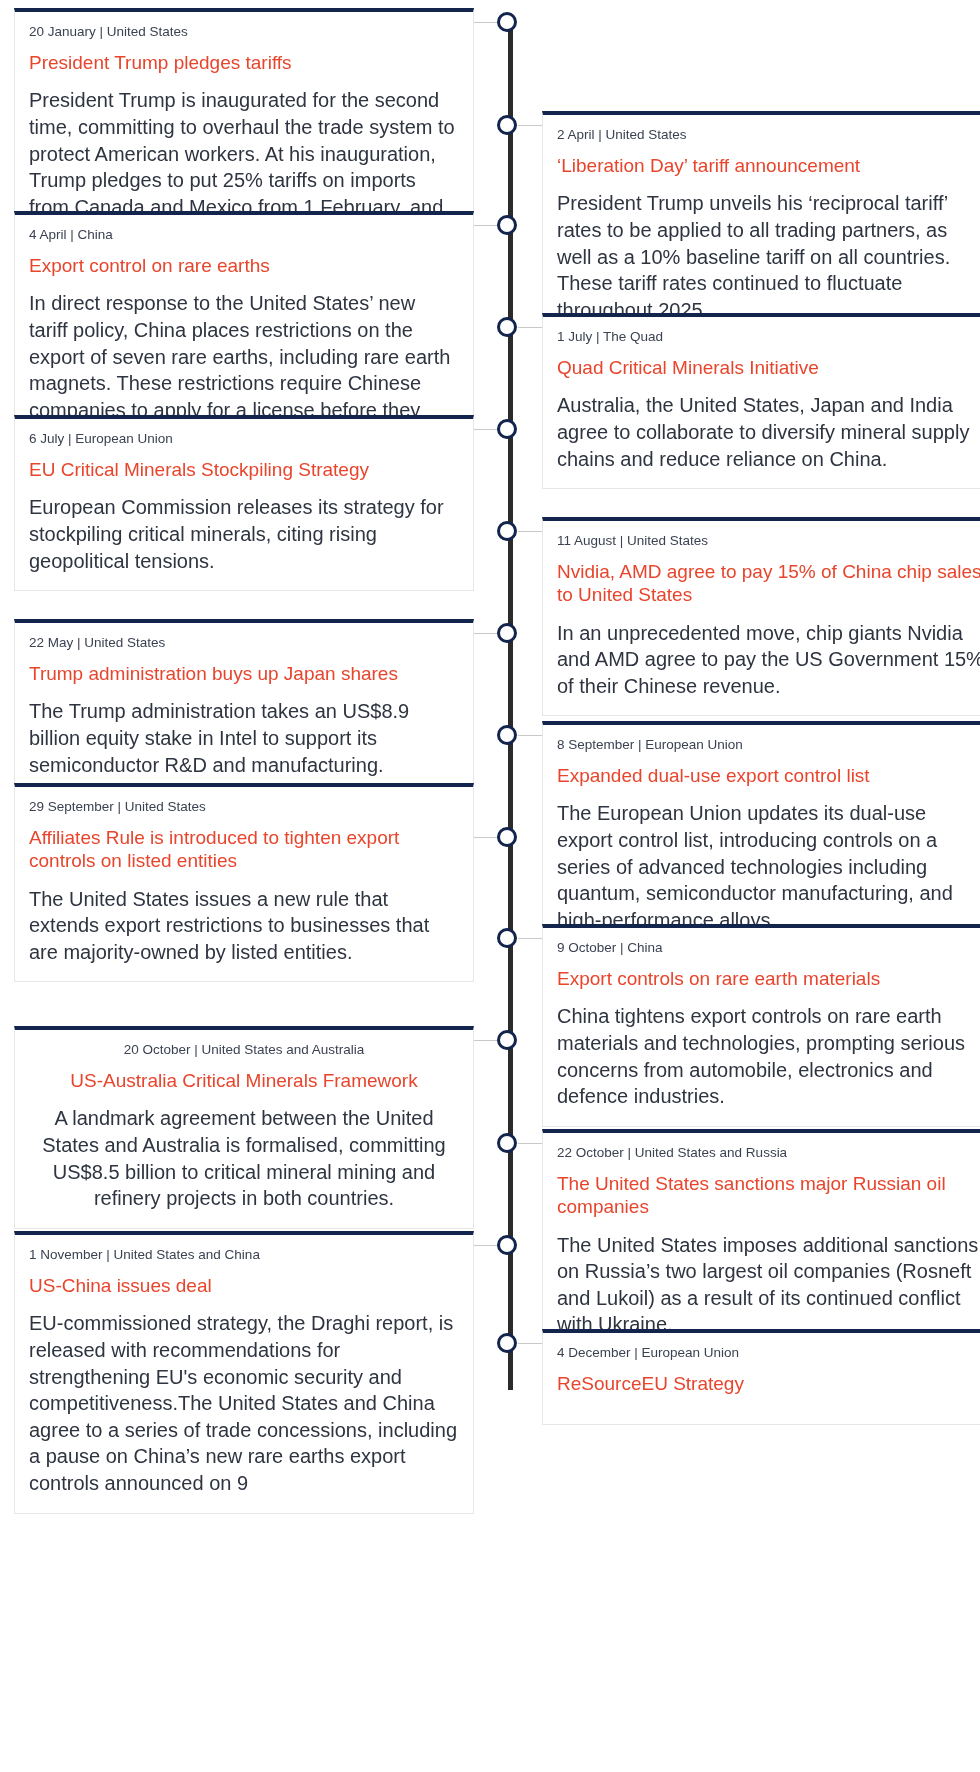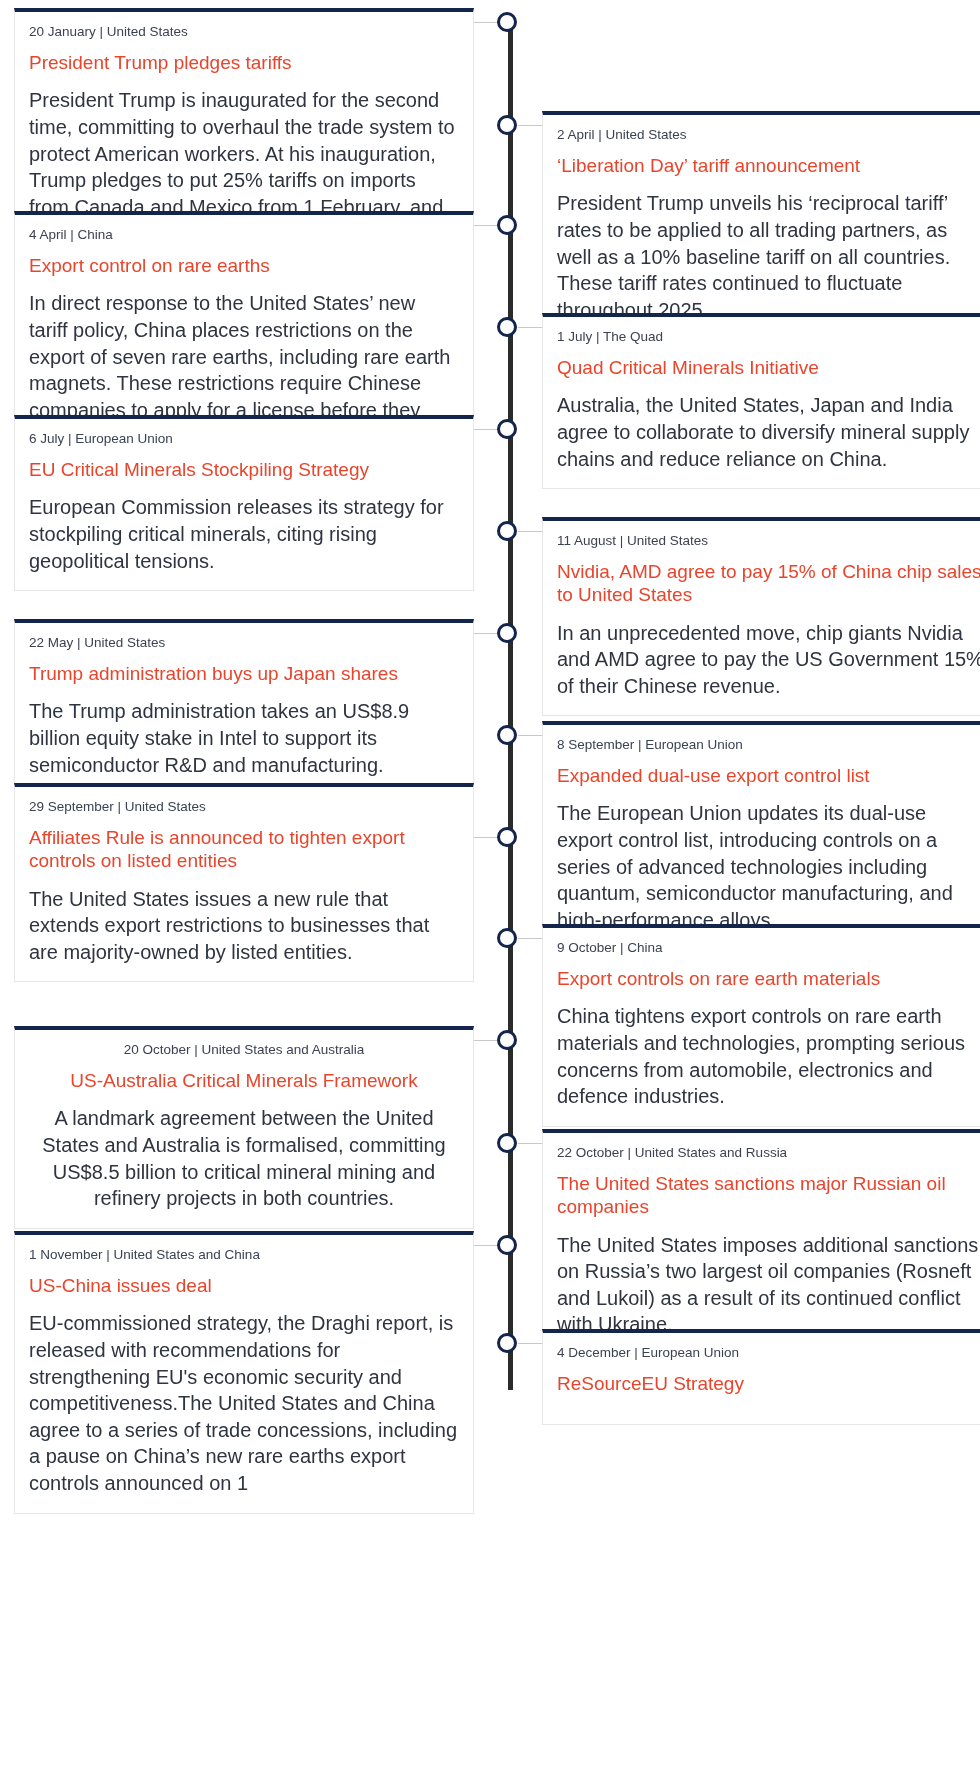--- a/index.html
+++ b/index.html
@@ -180,21 +180,21 @@
       <h2 class="title">Expanded dual-use export control list</h2>
       <p class="body">The European Union updates its dual-use export control list, introducing controls on a series of advanced technologies including quantum, semiconductor manufacturing, and high-performance alloys.</p>
     </div>
   </div>
 
   <div class="row" style="top:0px;">
     <div class="connector to-left" style="top:837px;"></div>
     <div class="node" style="top:827px;"></div>
     <div class="card left" style="top:783px;">
       <p class="meta">29 September | United States</p>
-      <h2 class="title">Affiliates Rule is announced to tighten export controls on listed entities</h2>
+      <h2 class="title">Affiliates Rule is introduced to tighten export controls on listed entities</h2>
       <p class="body">The United States issues a new rule that extends export restrictions to businesses that are majority-owned by listed entities.</p>
     </div>
   </div>
 
   <div class="row" style="top:0px;">
     <div class="connector to-right" style="top:938px;"></div>
     <div class="node" style="top:928px;"></div>
     <div class="card right" style="top:924px;">
       <p class="meta">9 October | China</p>
       <h2 class="title">Export controls on rare earth materials</h2>
@@ -221,21 +221,21 @@
       <p class="body">The United States imposes additional sanctions on Russia’s two largest oil companies (Rosneft and Lukoil) as a result of its continued conflict with Ukraine.</p>
     </div>
   </div>
 
   <div class="row" style="top:0px;">
     <div class="connector to-left" style="top:1245px;"></div>
     <div class="node" style="top:1235px;"></div>
     <div class="card left" style="top:1231px;">
       <p class="meta">1 November | United States and China</p>
       <h2 class="title">US-China issues deal</h2>
-      <p class="body">EU-commissioned strategy, the Draghi report, is released with recommendations for strengthening EU's economic security and competitiveness.The United States and China agree to a series of trade concessions, including a pause on China’s new rare earths export controls announced on 1</p>
+      <p class="body">EU-commissioned strategy, the Draghi report, is released with recommendations for strengthening EU's economic security and competitiveness.The United States and China agree to a series of trade concessions, including a pause on China’s new rare earths export controls announced on 9</p>
     </div>
   </div>
 
   <div class="row" style="top:0px;">
     <div class="connector to-right" style="top:1343px;"></div>
     <div class="node" style="top:1333px;"></div>
     <div class="card right" style="top:1329px;">
       <p class="meta">4 December | European Union</p>
       <h2 class="title">ReSourceEU Strategy</h2>
       <p class="body"></p>

